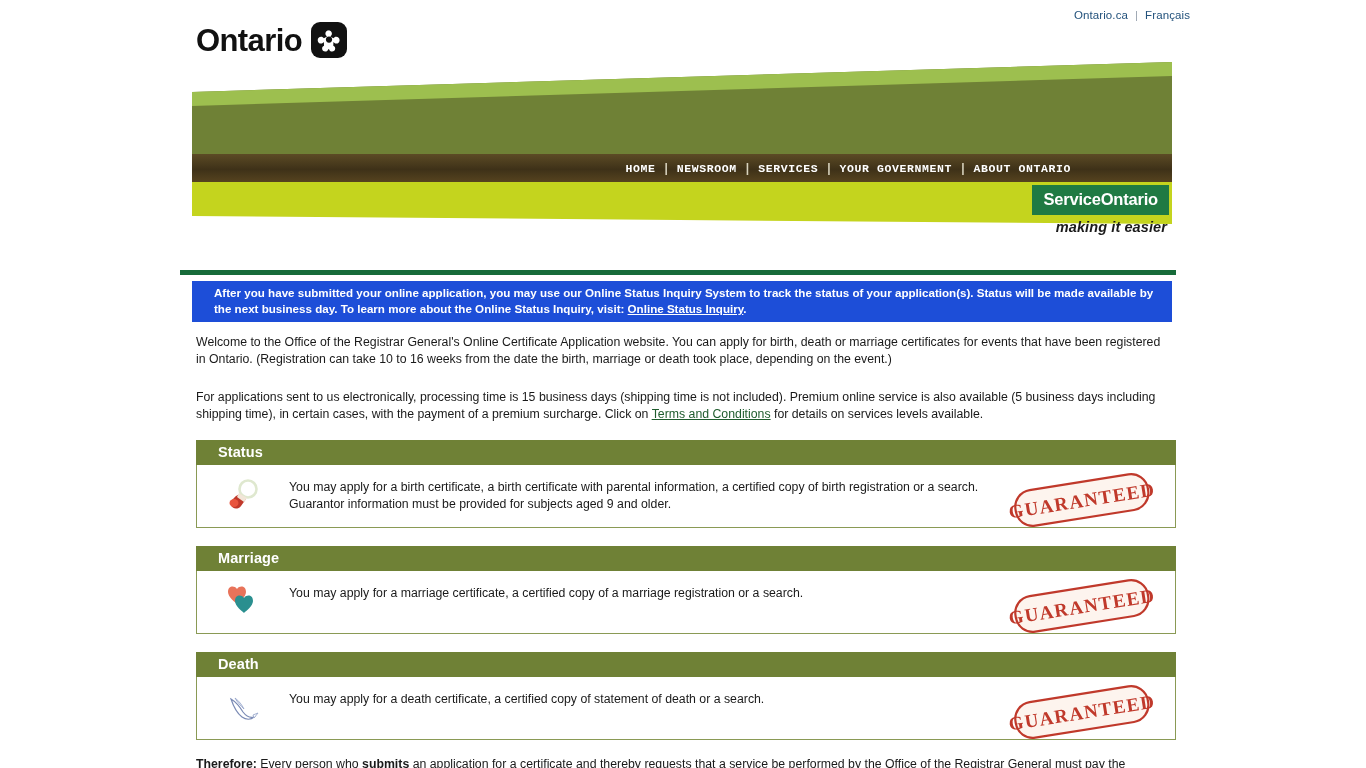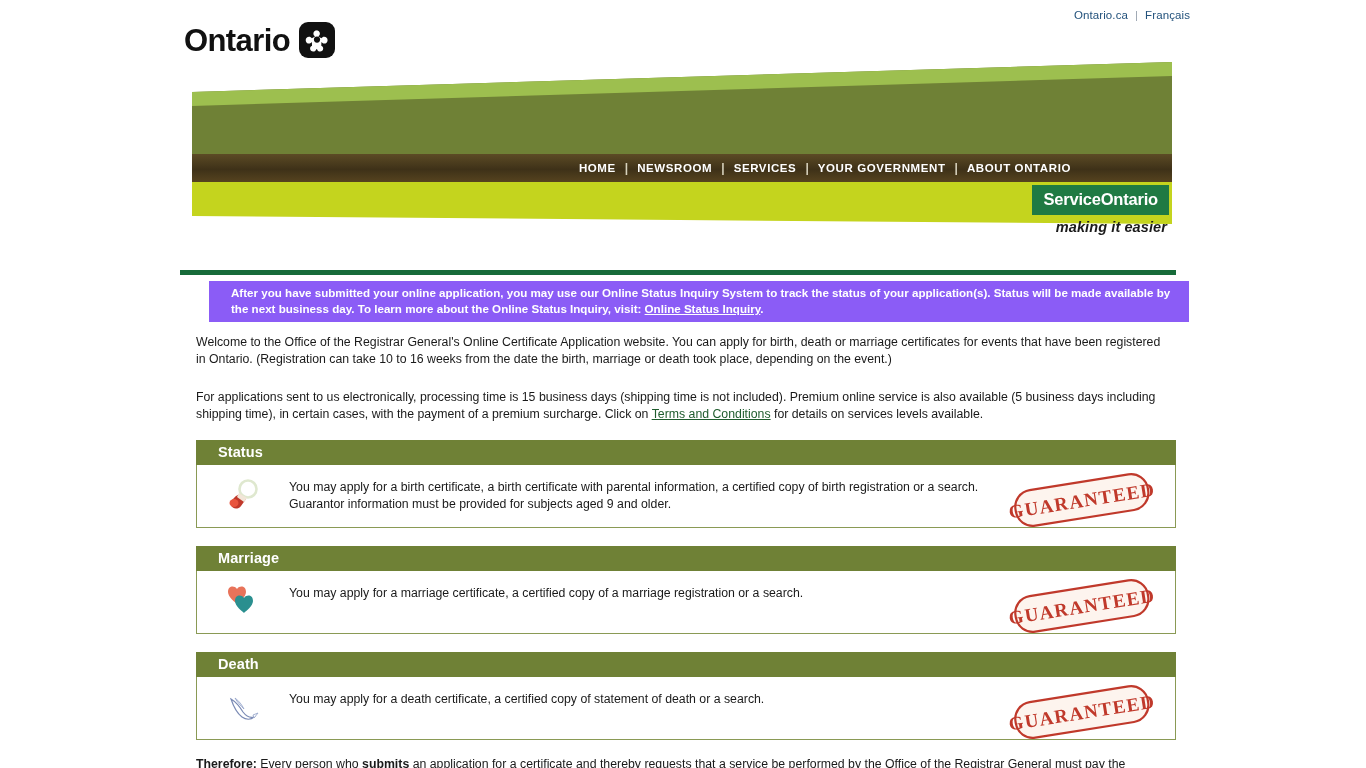--- a/index.html
+++ b/index.html
@@ -32,21 +32,21 @@
   }
   .toplinks .sep {
     display: inline-block;
     color: #9aa4b0;
     margin: 0 7px;
   }
 
   
   .logo {
     position: absolute;
-    left: 184px;
+    left: 196px;
     top: 22px;
     display: flex;
     align-items: center;
     gap: 9px;
   }
   .logo-word {
     font-size: 31px;
     font-weight: bold;
     color: #111111;
     letter-spacing: -0.6px;
@@ -81,20 +81,21 @@
     padding-right: 92px;
     box-sizing: border-box;
   }
   .nav a {
     color: #ffffff;
     font-size: 11.5px;
     font-weight: bold;
     letter-spacing: .6px;
     text-decoration: none;
     padding: 0 9px;
+    font-family: Liberation Mono, monospace;
   }
   .nav .navsep {
     color: #d8d2bd;
     font-size: 12px;
     font-weight: bold;
   }
 
   .so-logo {
     position: absolute;
     right: 3px;
@@ -134,29 +135,29 @@
     top: 270px;
     width: 996px;
   }
   .rule {
     height: 5px;
     background: #176b3a;
     margin: 0 0 6px 0;
     width: 996px;
   }
   .alert {
-    background: #8b5cf6;
+    background: #1d4ed8;
     color: #ffffff;
     font-size: 11.6px;
     font-weight: bold;
     line-height: 16px;
     padding: 4px 8px 5px 22px;
     box-sizing: border-box;
     width: 980px;
-    margin-left: 29px;
+    margin-left: 12px;
   }
   .alert a {
     color: #ffffff;
     text-decoration: underline;
   }
   .para {
     font-size: 12.3px;
     color: #1a1a1a;
     line-height: 16.5px;
     margin: 12px 0 0 16px;

